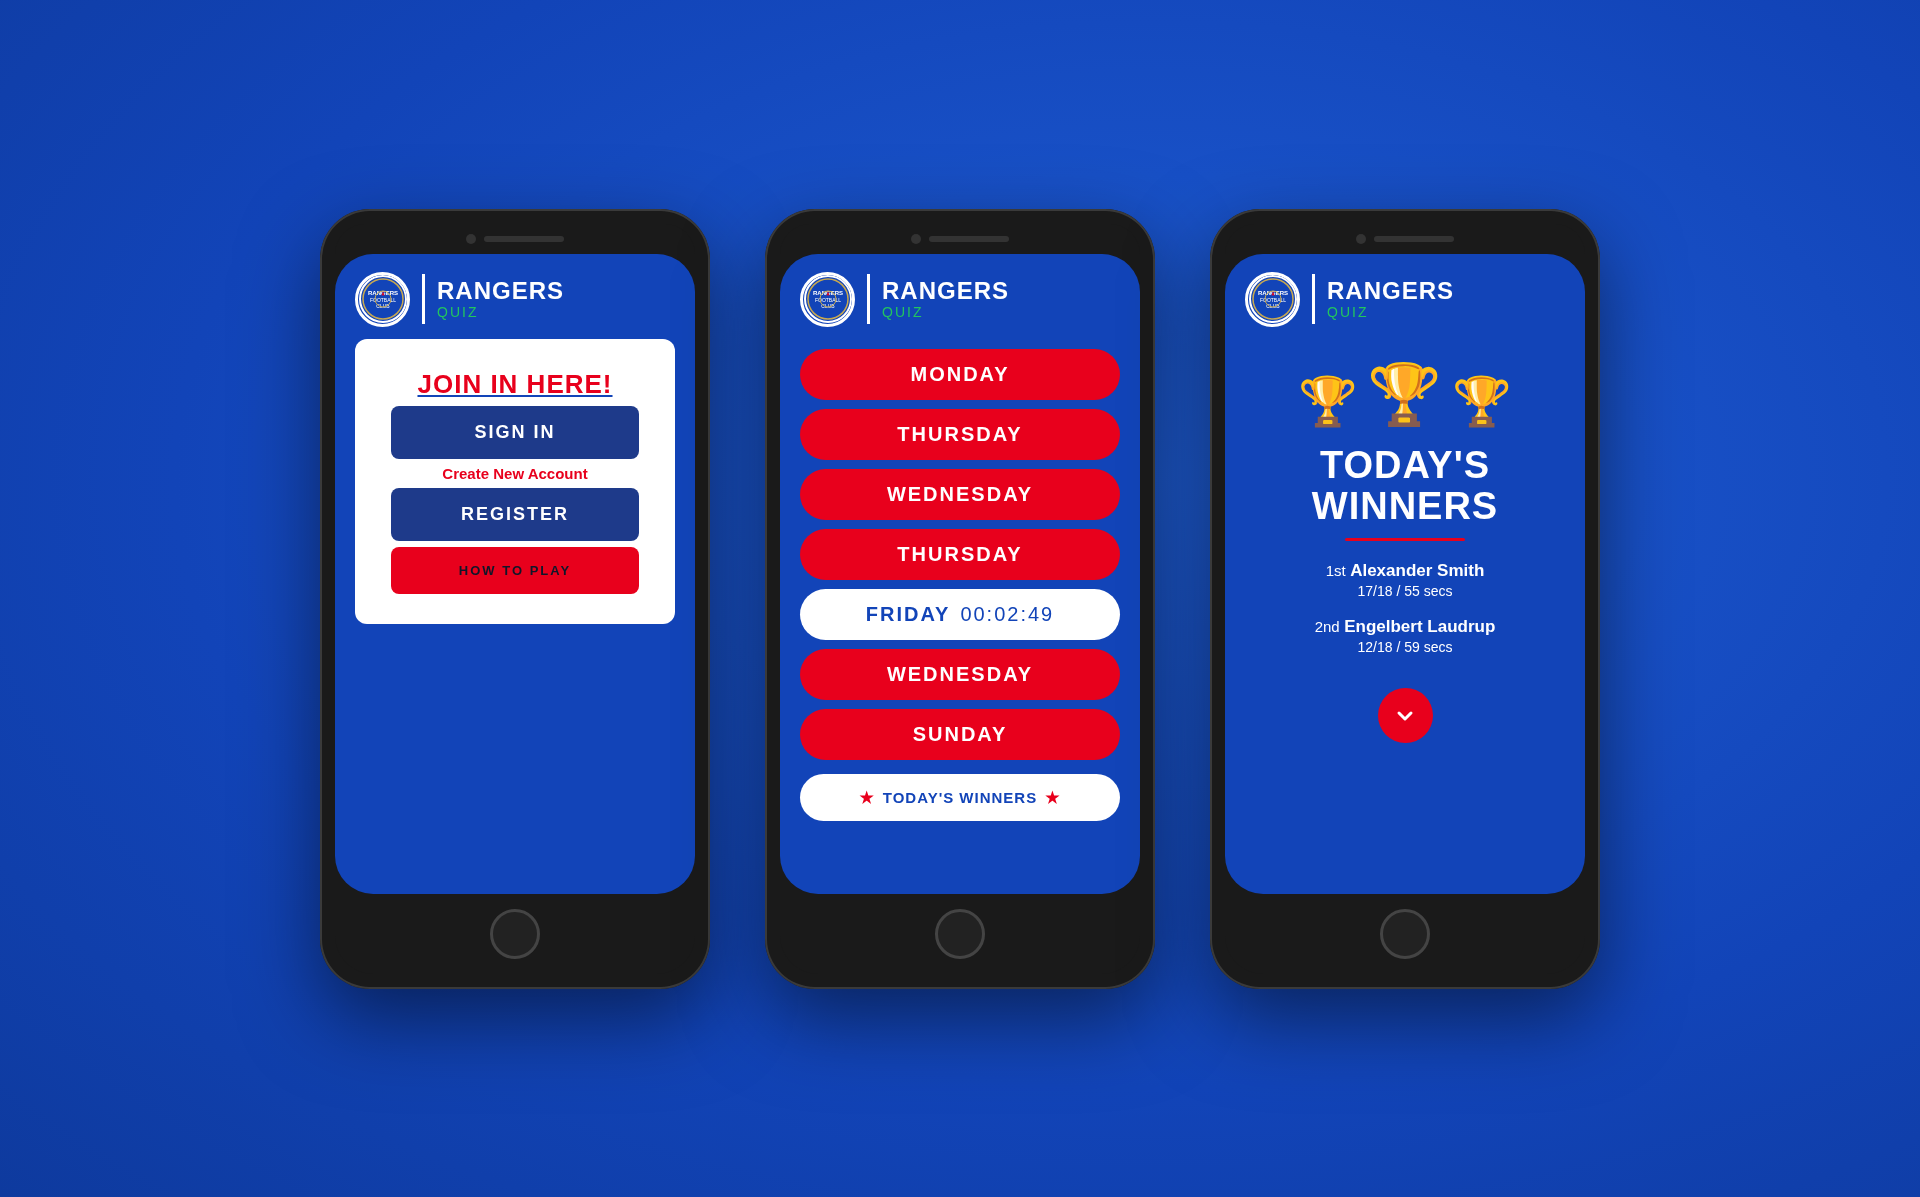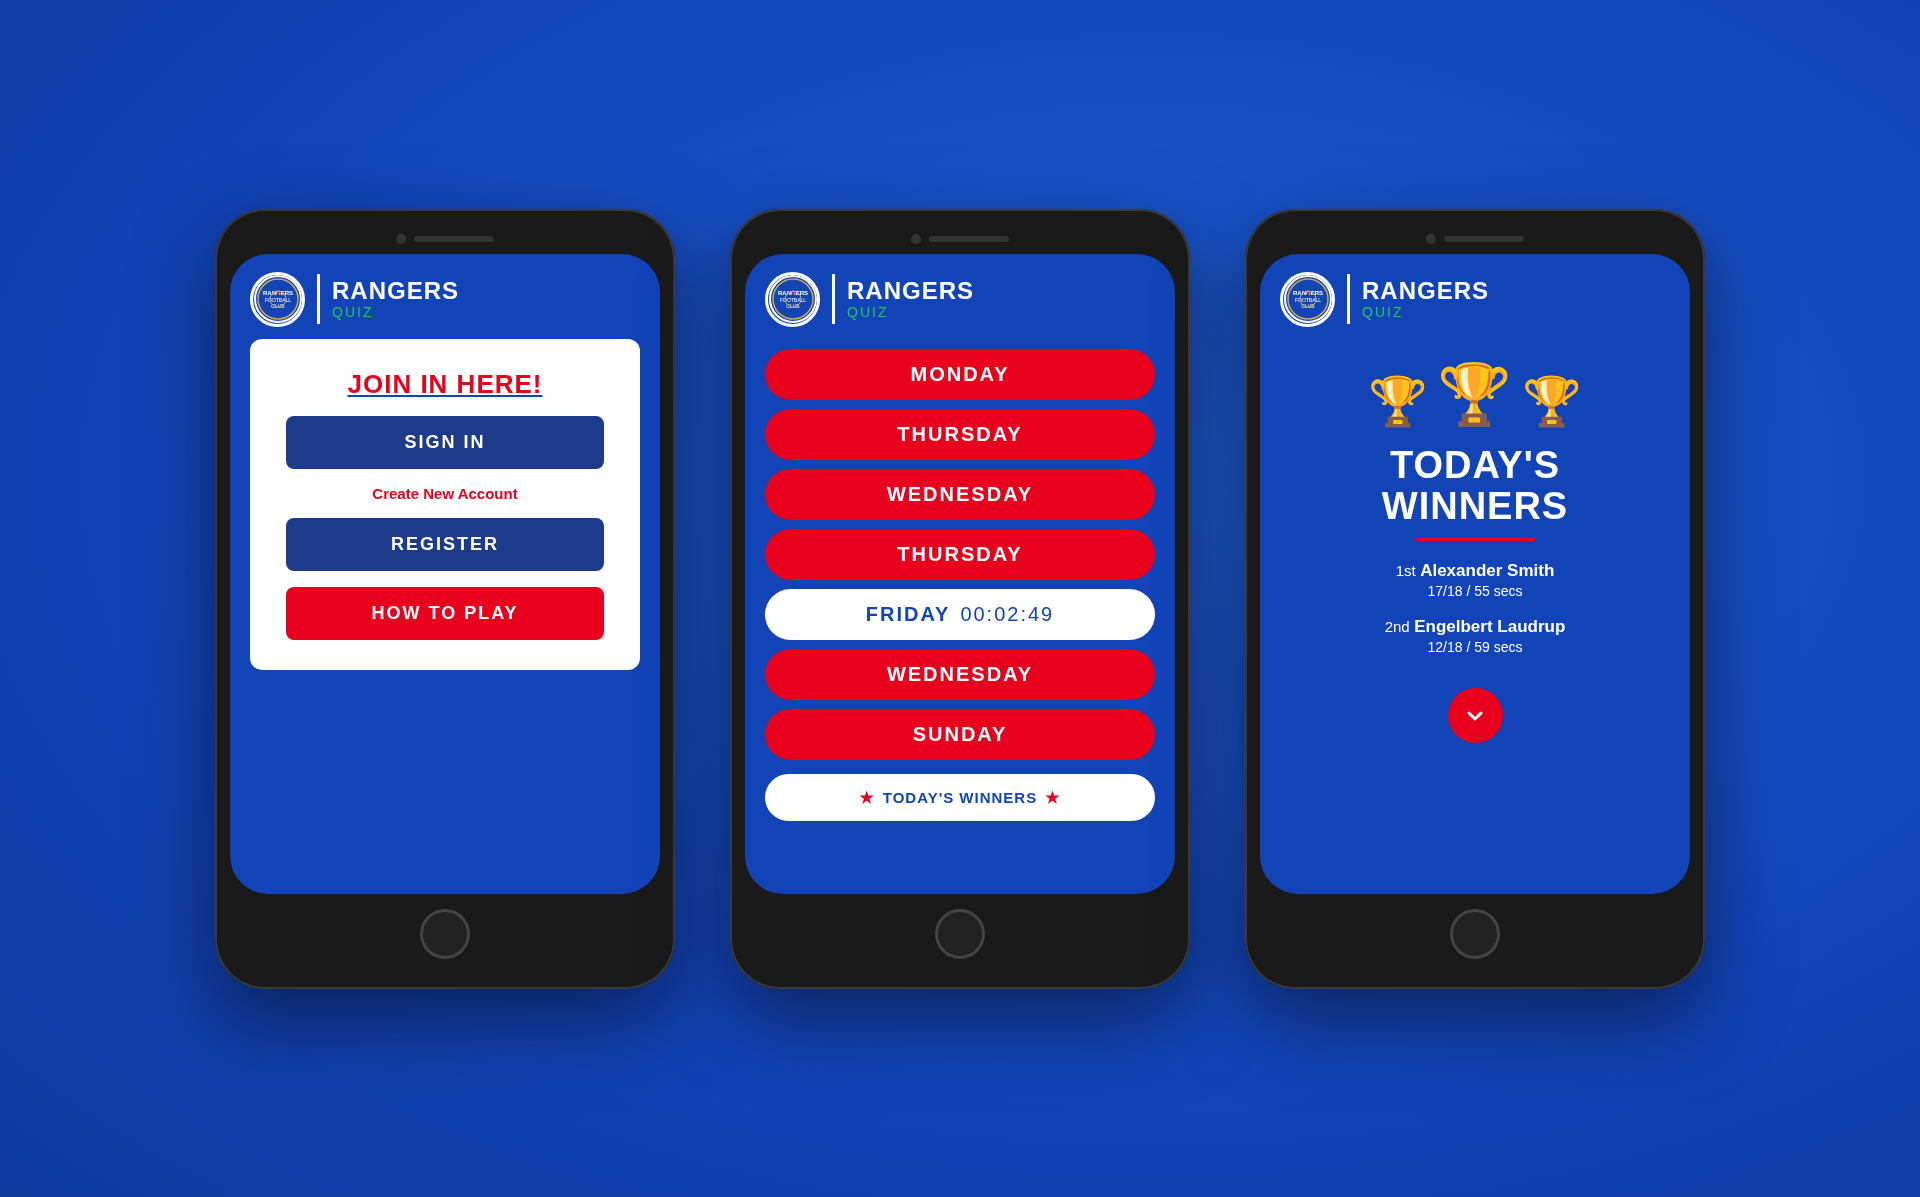--- a/index.html
+++ b/index.html
@@ -29,21 +29,21 @@
     .phones-container {
       display: flex;
       gap: 55px;
       align-items: center;
       position: relative;
       z-index: 1;
     }
 
     
     .phone {
-      width: 460px;
+      width: 390px;
       height: 780px;
       background: #1a1a1a;
       border-radius: 50px;
       padding: 15px;
       box-shadow: 0 30px 80px rgba(0,0,0,0.5), inset 0 0 0 2px #3a3a3a;
       position: relative;
       display: flex;
       flex-direction: column;
     }
 
@@ -165,21 +165,21 @@
     }
 
     .login-card {
       background: #fff;
       margin: 0 20px 20px;
       border-radius: 12px;
       padding: 30px 36px;
       display: flex;
       flex-direction: column;
       align-items: center;
-      gap: 16px;
+      gap: 6px;
       position: relative;
       z-index: 2;
       justify-content: flex-end;
     }
 
     .join-title {
       color: #e8001c;
       font-size: 26px;
       font-weight: 900;
       letter-spacing: 1px;
@@ -218,24 +218,24 @@
       font-size: 18px;
       font-weight: 900;
       letter-spacing: 2px;
       cursor: pointer;
     }
 
     .btn-howtoplay {
       width: 100%;
       padding: 16px;
       background: #e8001c;
-      color: #ffffff;
+      color: #0f172a;
       border: none;
       border-radius: 8px;
-      font-size: 18px;
+      font-size: 13px;
       font-weight: 900;
       letter-spacing: 2px;
       cursor: pointer;
     }
 
     
     .screen2-content {
       flex: 1;
       display: flex;
       flex-direction: column;

